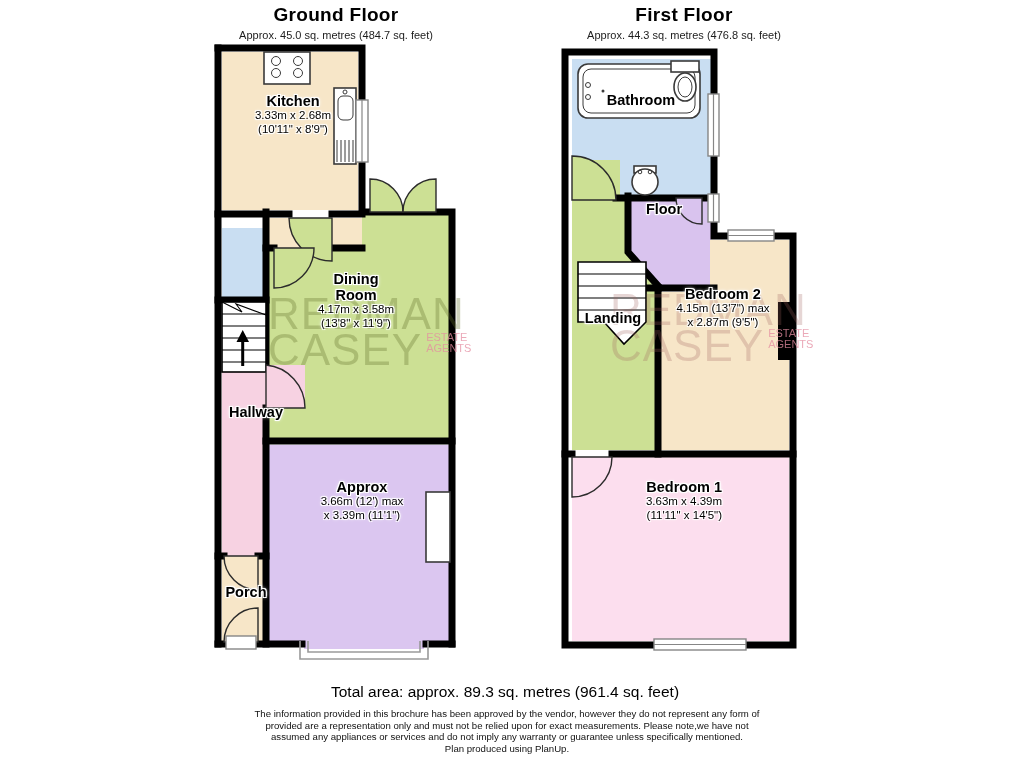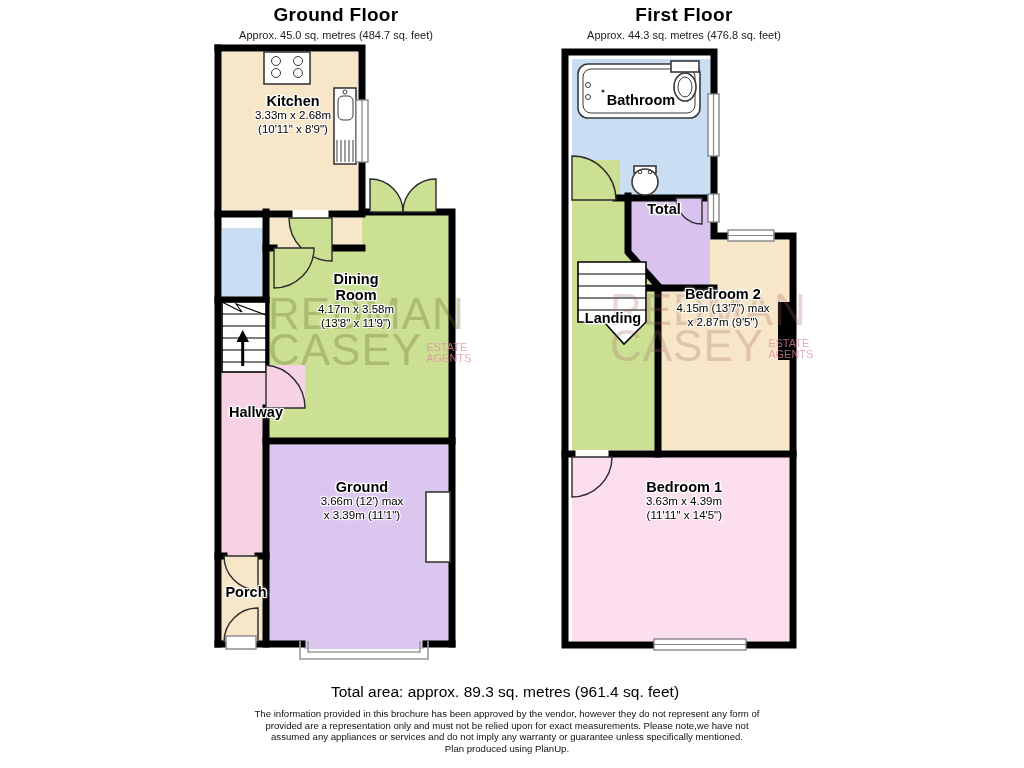--- a/index.html
+++ b/index.html
@@ -18,21 +18,21 @@
   .winline{fill:none;stroke:#868686;stroke-width:1.2;}
   .fixture{fill:#fff;stroke:#3a3a3a;stroke-width:1.6;}
   .fixline{fill:none;stroke:#3a3a3a;stroke-width:1;}
   .arc{stroke:#2b2b2b;stroke-width:1.4;}
   .stair{fill:#fff;stroke:#000;stroke-width:1.6;}
   .tread{fill:none;stroke:#000;stroke-width:1.1;}
   .bayframe{fill:none;stroke:#9a9a9a;stroke-width:1.6;}
   .wm{position:absolute;z-index:3;pointer-events:none;font-weight:normal;line-height:.82;}
   .wm-big-g{font-size:44px;letter-spacing:1px;color:rgba(100,112,44,0.32);}
   .wm-big-f{font-size:44px;letter-spacing:1px;color:rgba(158,96,92,0.26);}
-  .wm-row{display:flex;align-items:flex-end;gap:4px;}
+  .wm-row{display:flex;gap:4px;}
   .wm-sub{font-size:11px;line-height:1.0;color:rgba(228,140,160,0.75);padding-bottom:4px;}
   .footer-total{position:absolute;transform:translateX(-50%);font-size:15.5px;white-space:nowrap;}
   .footer-disc{position:absolute;transform:translateX(-50%);text-align:center;font-size:9.6px;line-height:11.6px;color:#111;}
   .footer-disc div{white-space:nowrap;}
 </style>
 </head>
 <body>
 
 <div class="page">
 
@@ -171,33 +171,33 @@
   <div class="room-label" style="left:356px;top:271px;">
     <div class="rname">Dining</div>
     <div class="rname">Room</div>
     <div class="rdim">4.17m x 3.58m</div>
     <div class="rdim">(13'8" x 11'9")</div>
   </div>
   <div class="room-label" style="left:256px;top:404px;">
     <div class="rname">Hallway</div>
   </div>
   <div class="room-label" style="left:362px;top:479px;">
-    <div class="rname">Ground</div>
+    <div class="rname">Approx</div>
     <div class="rdim">3.66m (12') max</div>
     <div class="rdim">x 3.39m (11'1")</div>
   </div>
   <div class="room-label" style="left:246px;top:584px;">
     <div class="rname">Porch</div>
   </div>
 
   <div class="room-label" style="left:641px;top:92px;">
     <div class="rname">Bathroom</div>
   </div>
   <div class="room-label" style="left:664px;top:201px;">
-    <div class="rname">Total</div>
+    <div class="rname">Floor</div>
   </div>
   <div class="room-label" style="left:613px;top:310px;">
     <div class="rname">Landing</div>
   </div>
   <div class="room-label" style="left:723px;top:286px;">
     <div class="rname">Bedroom 2</div>
     <div class="rdim">4.15m (13'7") max</div>
     <div class="rdim">x 2.87m (9'5")</div>
   </div>
   <div class="room-label" style="left:684px;top:479px;text-align:right;">

